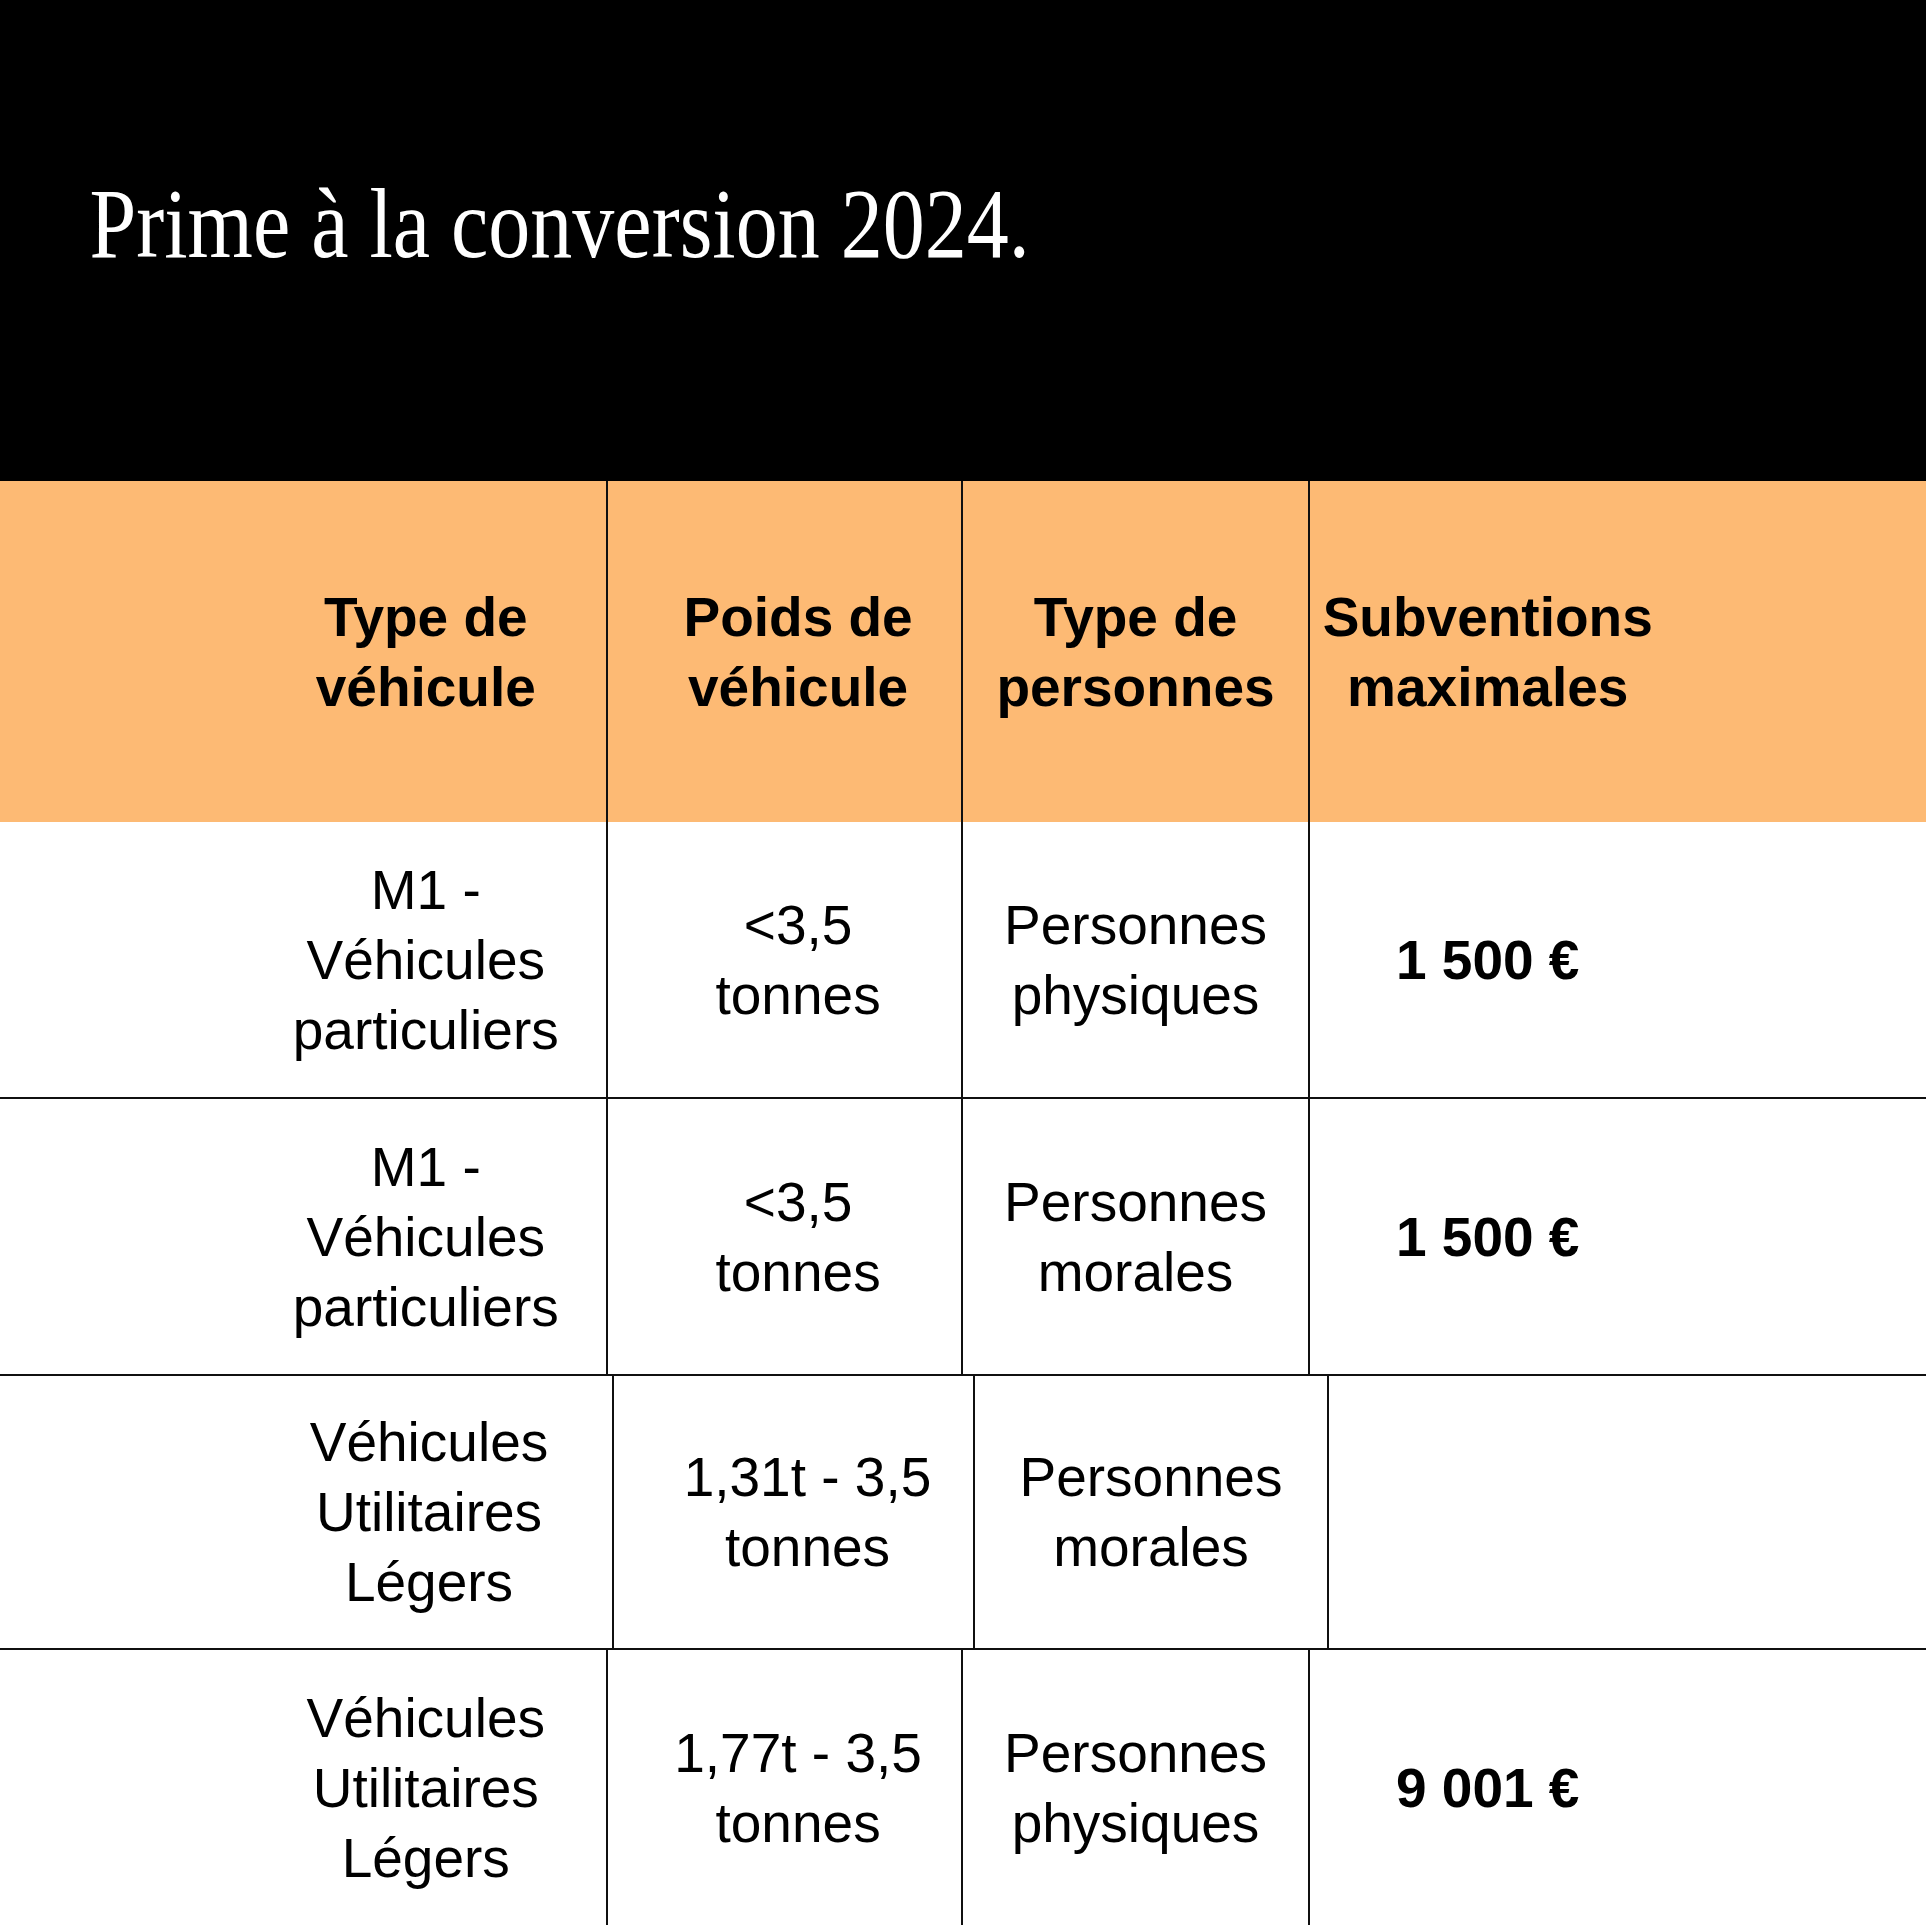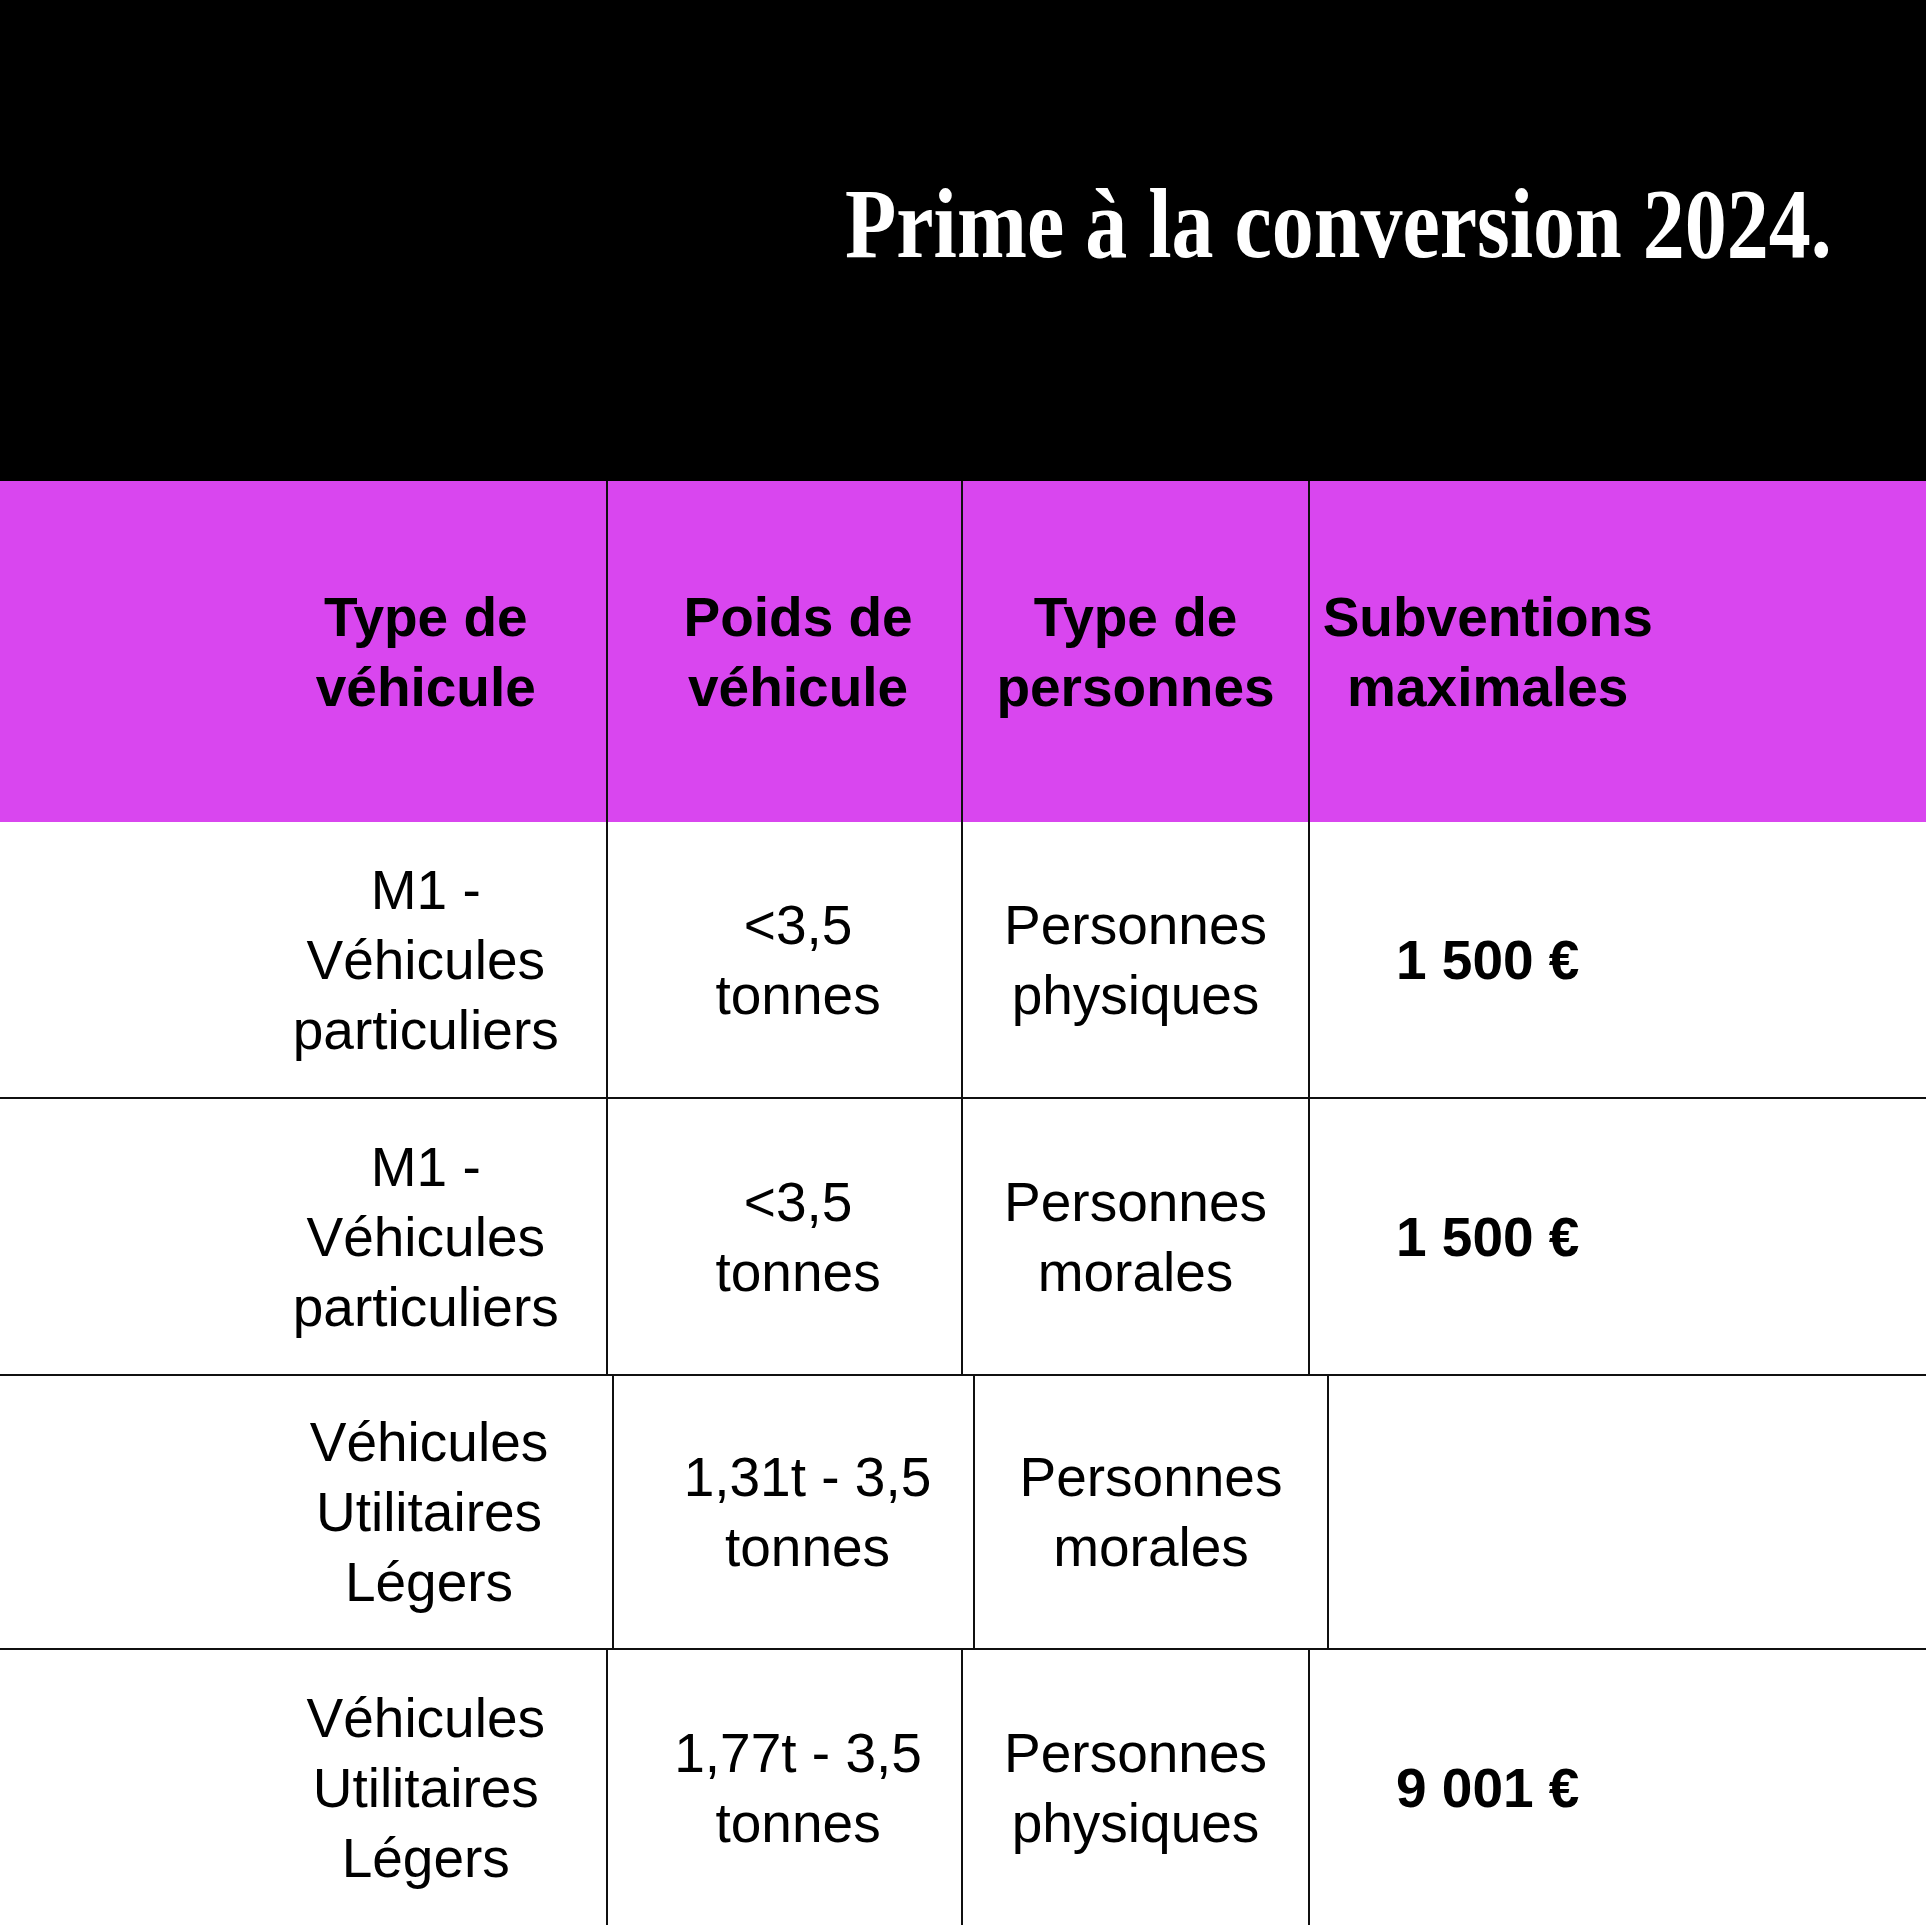--- a/index.html
+++ b/index.html
@@ -7,21 +7,21 @@
     position:relative;
     width:1926px;height:1926px;
     overflow:hidden;
     background:#ffffff;
     font-family:"Liberation Sans", sans-serif;
   }
   
   .top-band{
     height:481px;
     background:#000000;
-    display:flex;align-items:center;justify-content:flex-end;font-weight:bold;
+    display:flex;align-items:center;justify-content:flex-start;
   }
   .title{
     font-family:"Liberation Serif", serif;
     font-size:100px;
     line-height:1;
     color:#ffffff;
     white-space:nowrap;
     transform:translateY(-17px) scaleX(0.84);
     transform-origin:center;
   }
@@ -34,21 +34,21 @@
     white-space:pre-line;
     font-size:55px;
     line-height:70px;
     color:#000000;
   }
   .c1{width:614px;padding-left:246px;}
   .c2{width:361px;padding-left:28px;}
   .c3{width:354px;}
   .c4{width:622px;padding-right:261px;}
   .c1,.c2,.c3{border-right:2.5px solid #101010;}
-  .header-row{height:341px;background:#d946ef;}
+  .header-row{height:341px;background:#fdba74;}
   .header-row .cell{font-weight:bold;}
   .data-row{background:#ffffff;}
   .data-row + .data-row{border-top:2px solid #101010;}
   .r1{height:275px;}
   .r2{height:277px;}
   .r3{height:274px;}
   .r4{height:277px;}
   .subsidy{font-weight:bold;}
 </style>
 </head>

